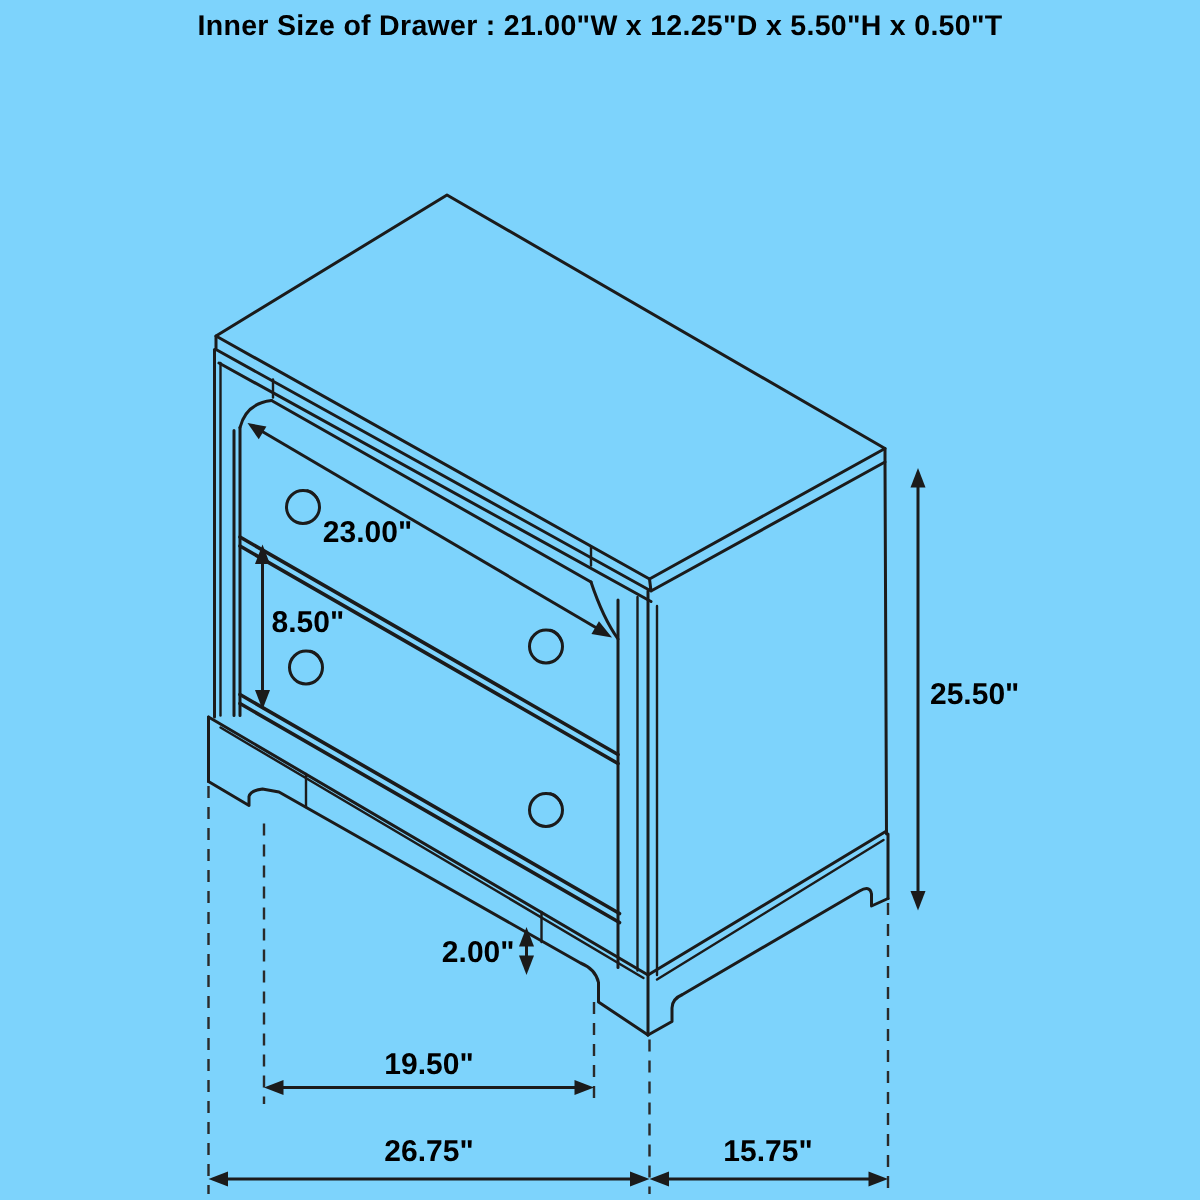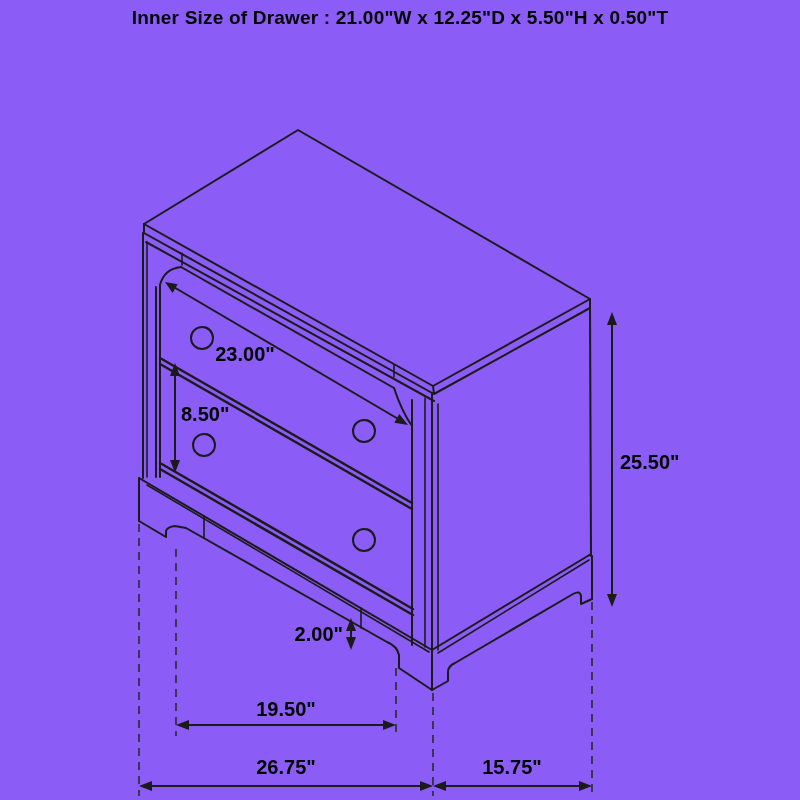--- a/index.html
+++ b/index.html
@@ -1,18 +1,18 @@
 <!DOCTYPE html>
 <html><head>
 <meta charset="utf-8">
 <style>
   html,body{margin:0;padding:0;background:#ffffff;}
   body{width:800px;height:800px;overflow:hidden;position:relative;
        font-family:"Liberation Sans",sans-serif;}
-  .stage{position:absolute;inset:0;width:800px;height:800px;background:#8b5cf6;}
+  .stage{position:absolute;inset:0;width:800px;height:800px;background:#7dd3fc;}
   .title{position:absolute;top:7px;left:0;width:800px;text-align:center;
          font-size:19px;font-weight:bold;color:#000;letter-spacing:.2px;
          white-space:nowrap;}
   svg{position:absolute;top:0;left:0;}
   .ln{stroke:#1b1b1b;stroke-width:2;fill:none;stroke-linecap:round;stroke-linejoin:round;}
   .thick{stroke-width:2.4;}
   .thin{stroke-width:1.6;}
   .dash{stroke:#2a2a2a;stroke-width:1.6;fill:none;stroke-dasharray:8 6;}
   .dim{stroke:#1b1b1b;stroke-width:2;fill:none;}
   .head{fill:#1b1b1b;stroke:none;}

